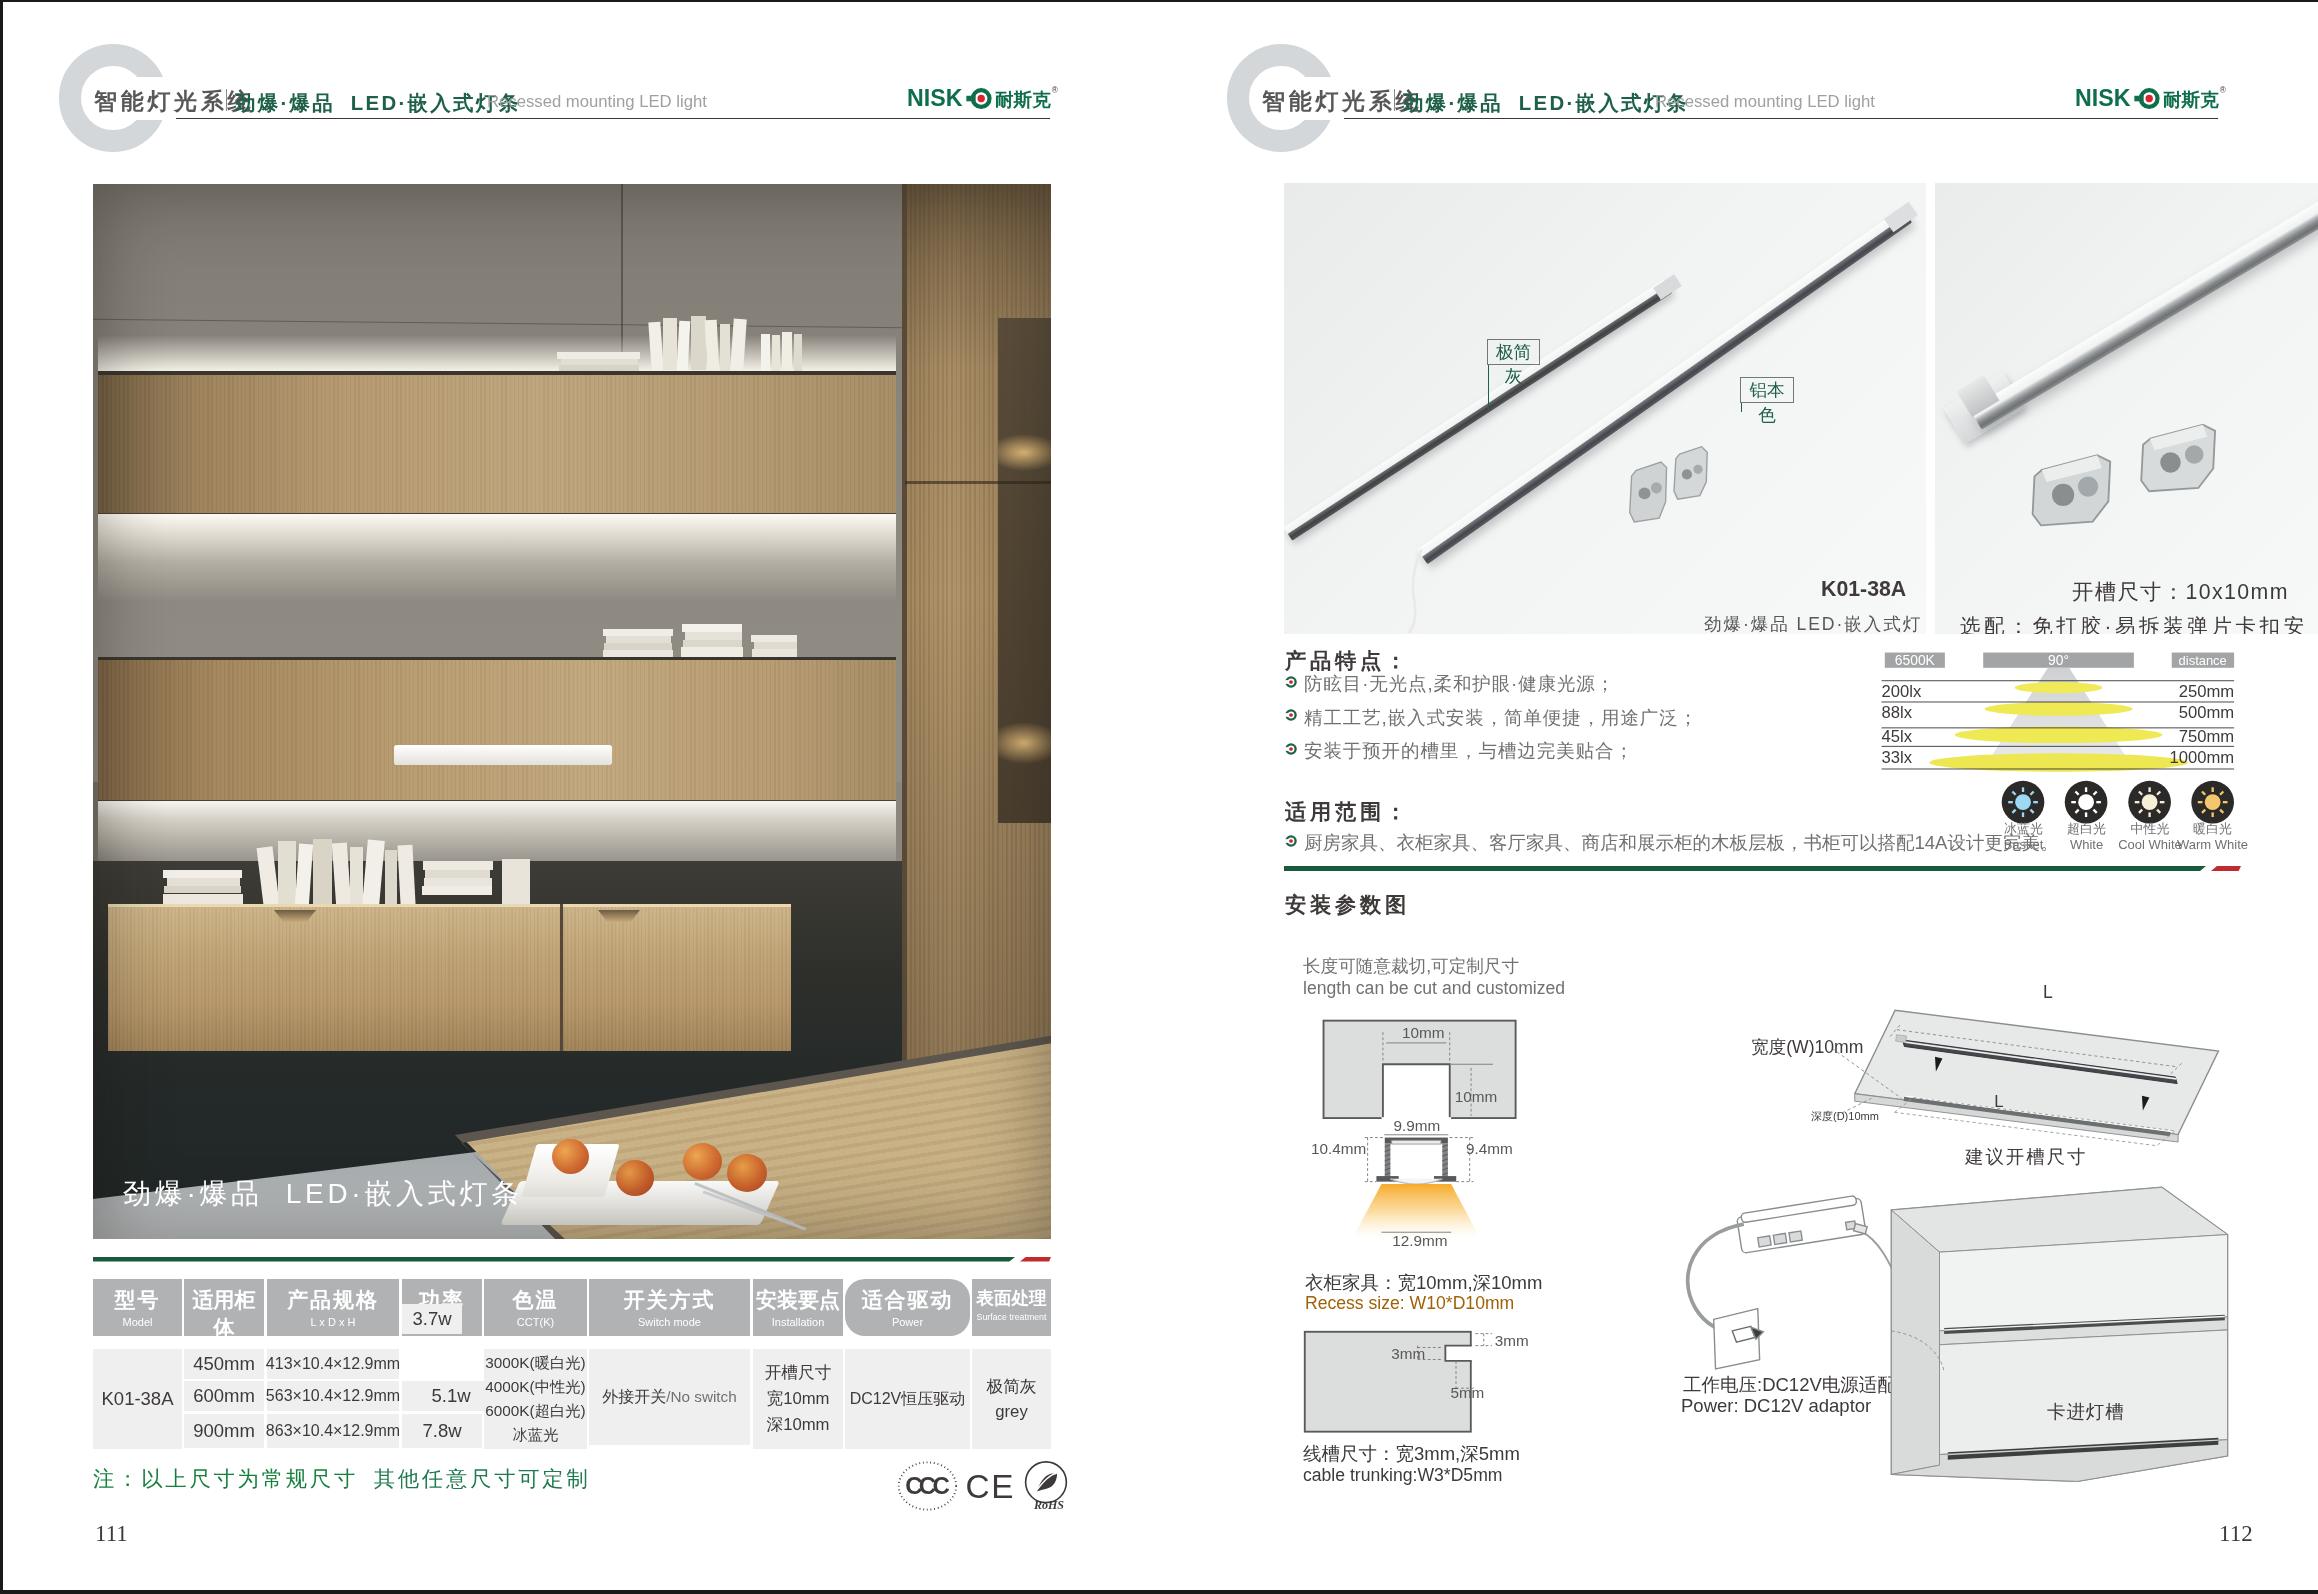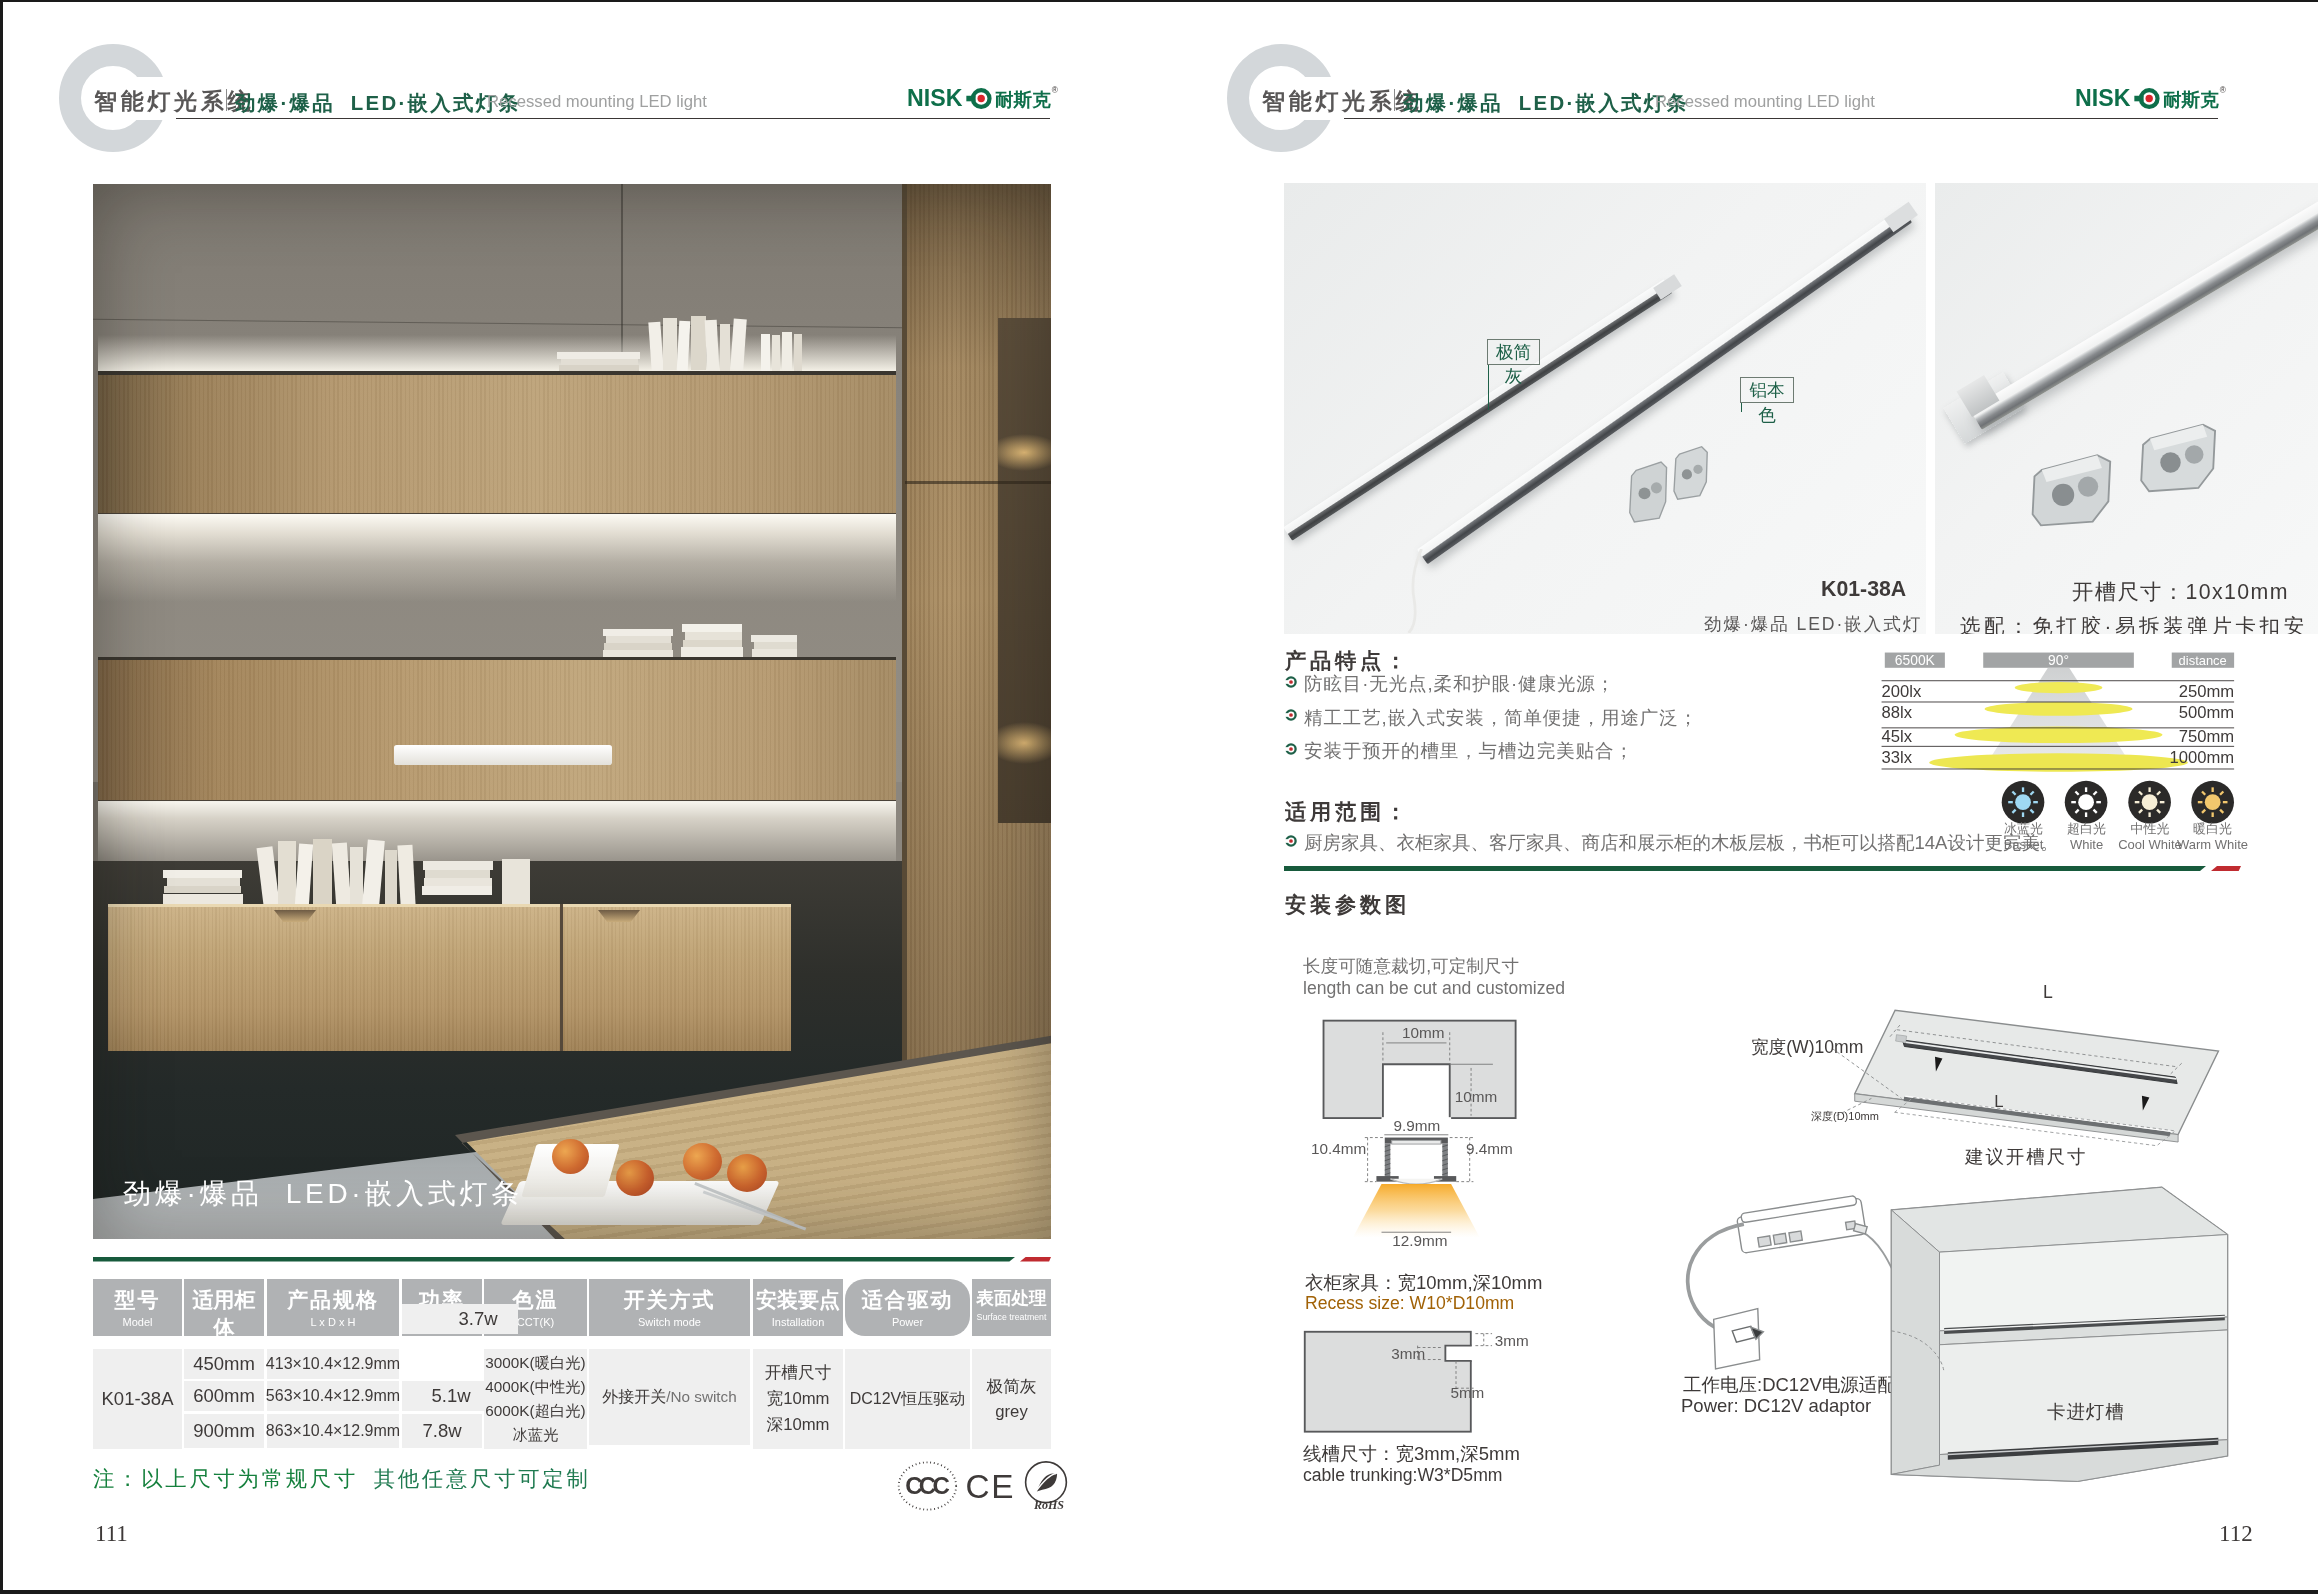--- a/index.html
+++ b/index.html
@@ -250,21 +250,21 @@
 <div class="td" style="left:93px;width:89px;top:1349px;height:100px;">K01-38A</div>
 
 <div class="td" style="left:184px;width:80px;top:1349px;height:30px;">450mm</div>
 <div class="td" style="left:184px;width:80px;top:1381px;height:30px;">600mm</div>
 <div class="td" style="left:184px;width:80px;top:1414px;height:34px;">900mm</div>
 
 <div class="td" style="left:267px;width:132px;top:1349px;height:30px;font-size:16px;">413×10.4×12.9mm</div>
 <div class="td" style="left:267px;width:132px;top:1381px;height:30px;font-size:16px;">563×10.4×12.9mm</div>
 <div class="td" style="left:267px;width:132px;top:1414px;height:34px;font-size:16px;">863×10.4×12.9mm</div>
 
-<div class="td" style="left:402px;width:80px;top:1304px;height:30px;padding-left:36px;">3.7w</div>
+<div class="td" style="left:402px;width:60px;top:1304px;height:30px;">3.7w</div>
 <div class="td" style="left:402px;width:98px;top:1381px;height:30px;">5.1w</div>
 <div class="td" style="left:402px;width:80px;top:1414px;height:34px;">7.8w</div>
 
 <div class="td" style="left:484px;width:103px;top:1349px;height:100px;font-size:15.3px;line-height:24px;text-align:center;">3000K(暖白光)<br>4000K(中性光)<br>6000K(超白光)<br>冰蓝光</div>
 
 <div class="td" style="left:589px;width:161px;top:1349px;height:96px;font-size:16px;">外接开关<span style="color:#727171;font-size:15.3px;">/No switch</span></div>
 
 <div class="td" style="left:753px;width:90px;top:1349px;height:100px;font-size:16.7px;line-height:26px;text-align:center;">开槽尺寸<br>宽10mm<br>深10mm</div>
 
 <div class="td" style="left:845px;width:125px;top:1349px;height:100px;font-size:16px;">DC12V恒压驱动</div>

